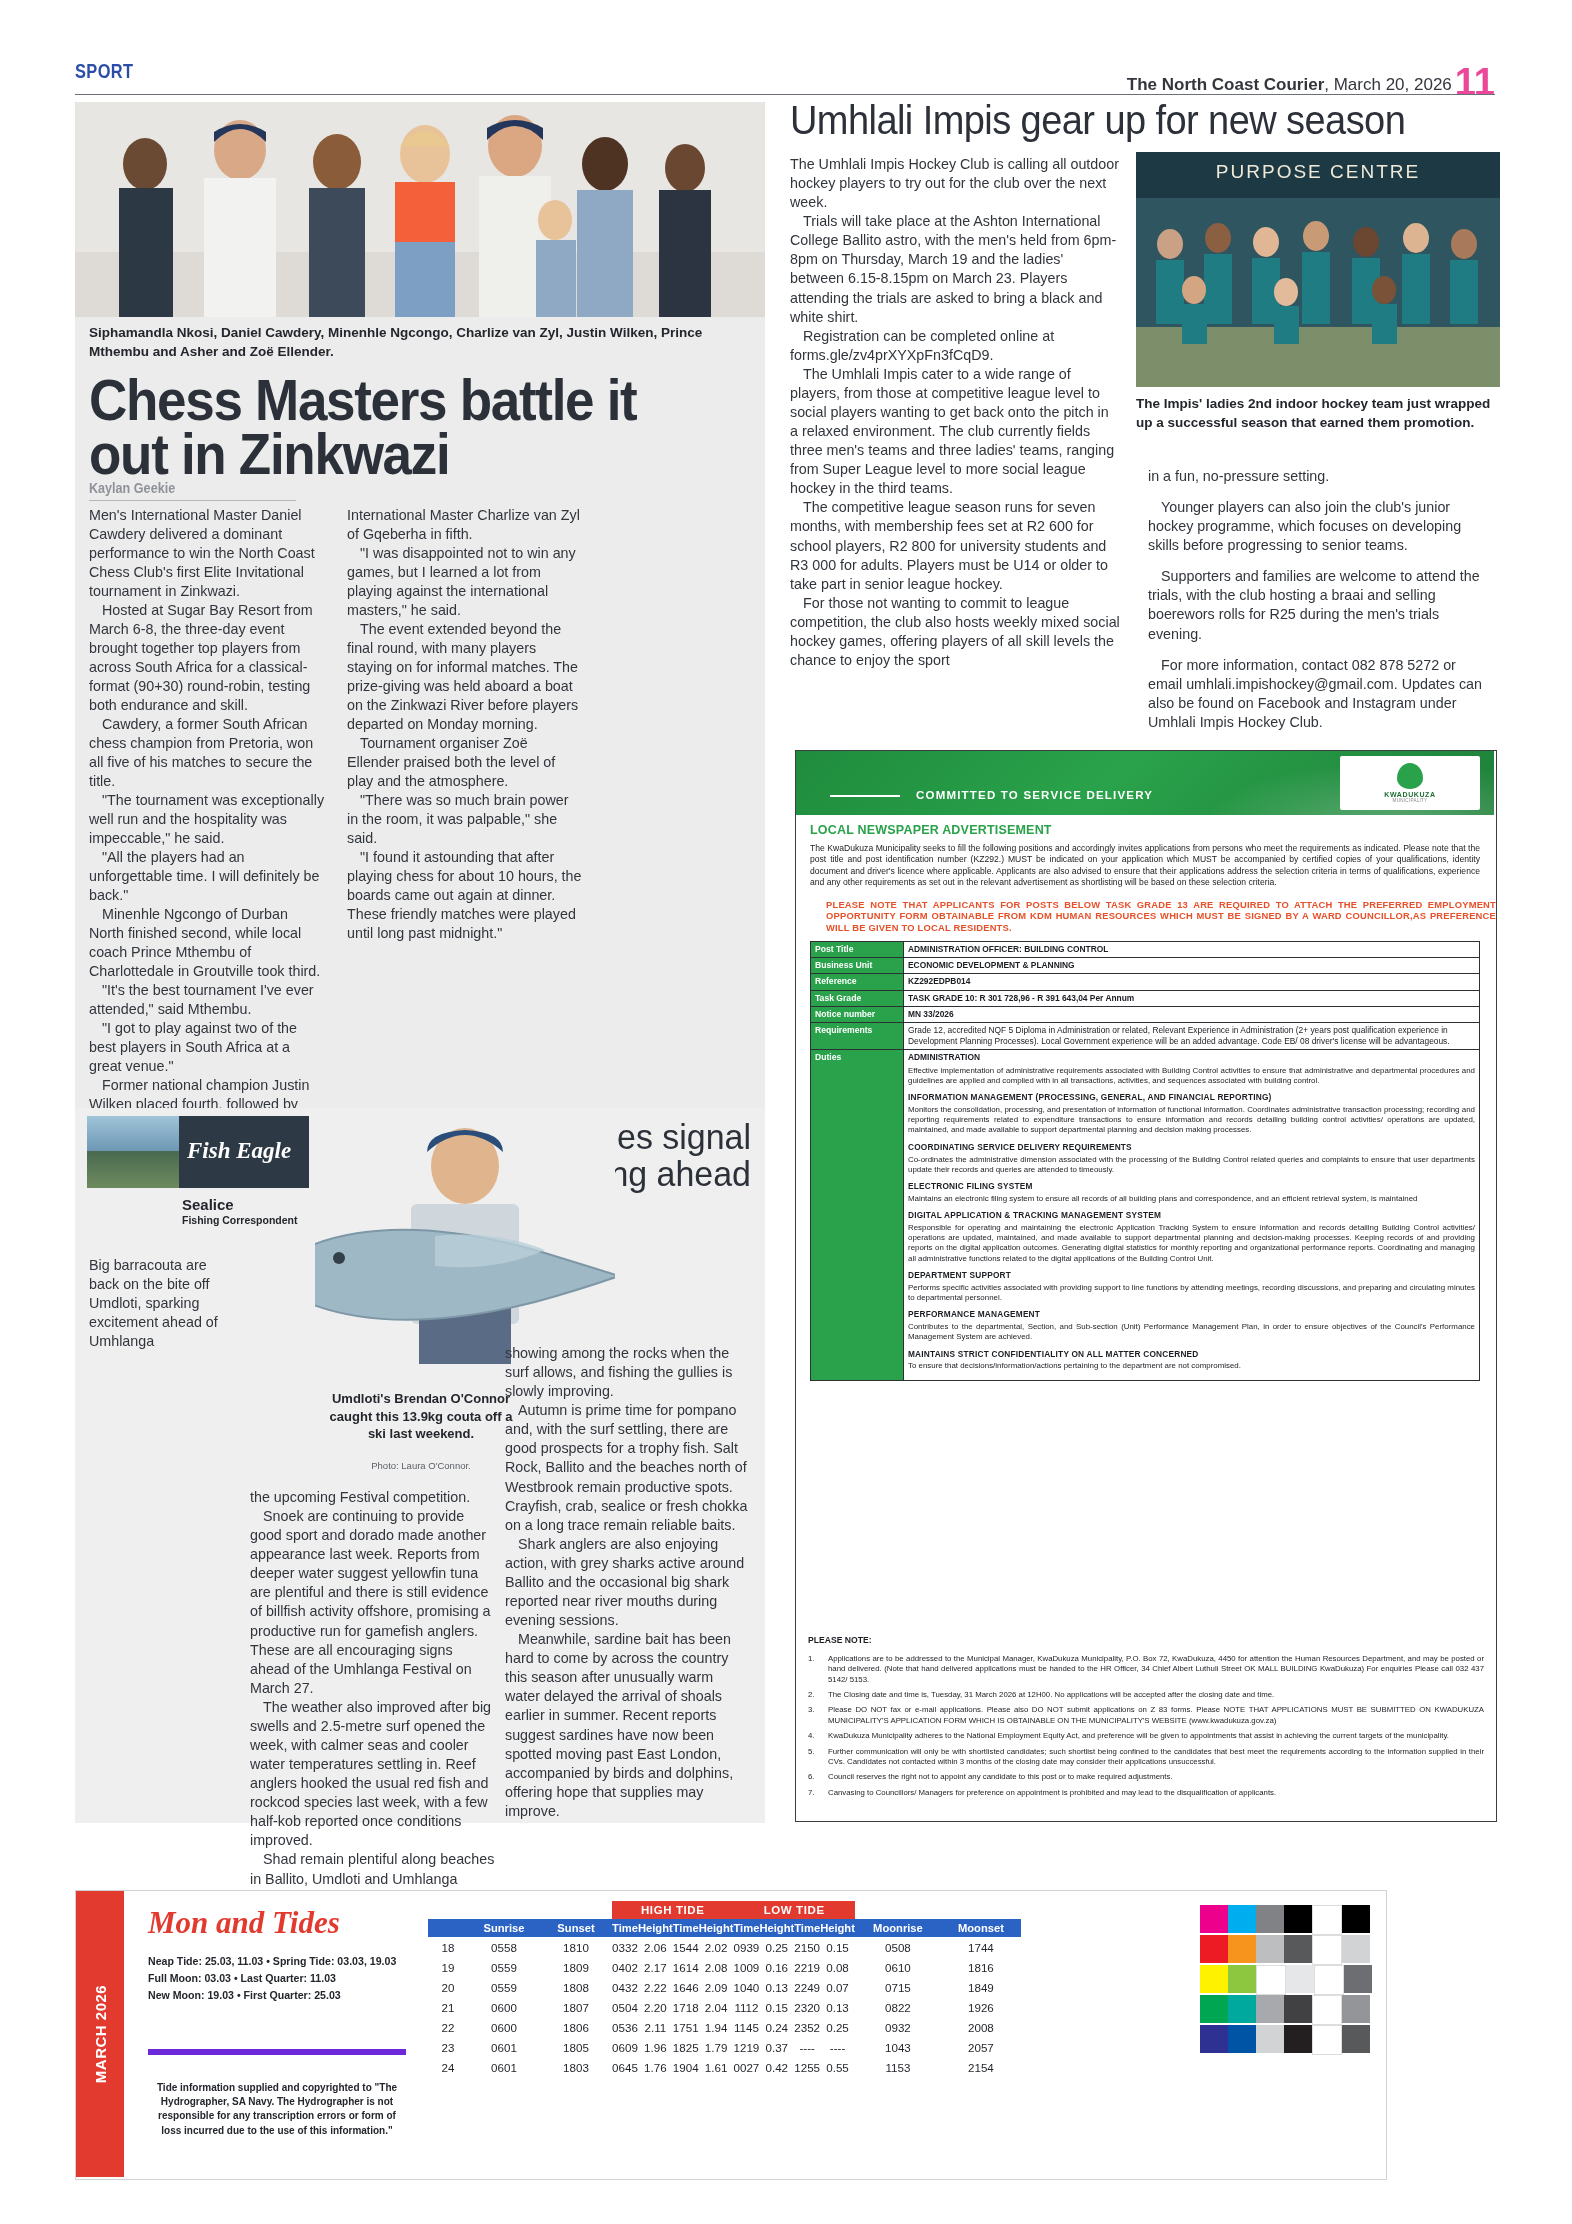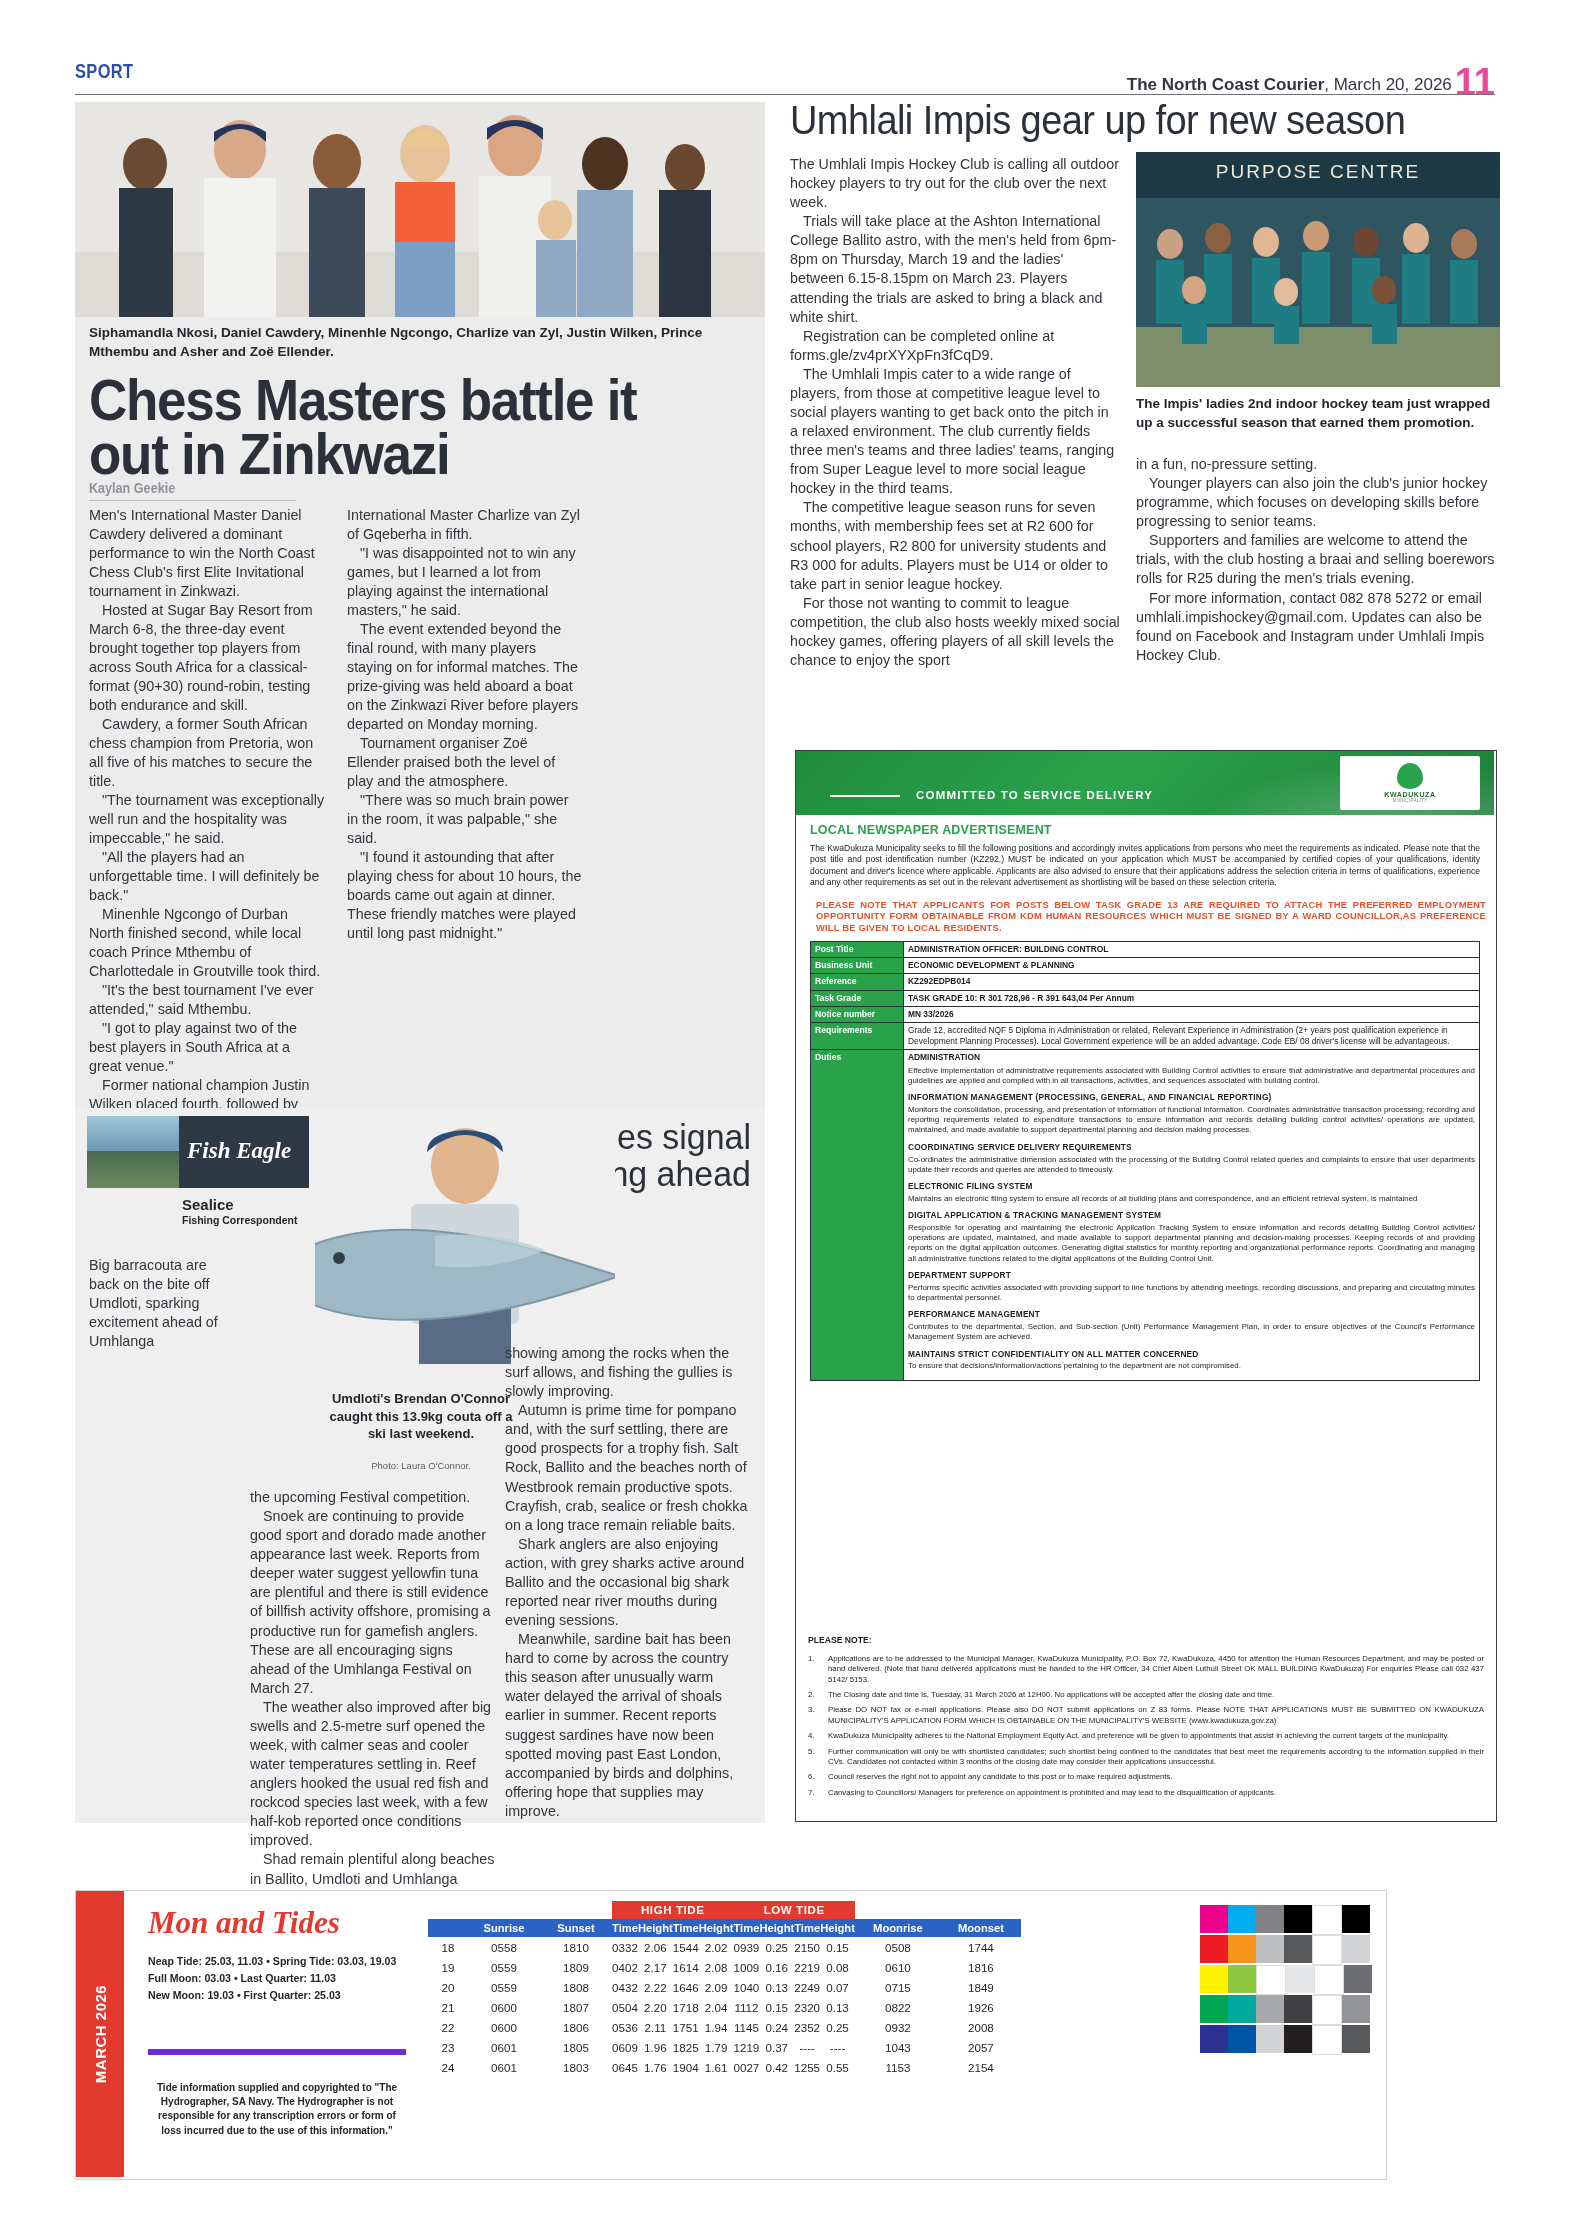--- a/index.html
+++ b/index.html
@@ -37,40 +37,40 @@
   
   .hockey-head{position:absolute;left:790px;top:100px;width:710px;font-size:40px;
     font-weight:normal;color:#2b3039;letter-spacing:-.6px;line-height:1;
     font-family:"Liberation Sans",sans-serif;transform:scaleX(.95);transform-origin:left top;}
   .hockey-c1{position:absolute;left:790px;top:155px;width:330px;font-size:14.3px;line-height:1.335;color:#31353c;}
   .hockey-c1 p{margin:0;text-indent:13px;}
   .hockey-c1 p.first{text-indent:0;}
   .hockey-photo{position:absolute;left:1136px;top:152px;width:364px;height:235px;background:#7b8f9c;overflow:hidden;}
   .hockey-cap{position:absolute;left:1136px;top:395px;width:364px;font-size:13.5px;font-weight:bold;line-height:1.38;color:#23262c;}
   .hockey-c2{position:absolute;left:1136px;top:455px;width:364px;font-size:14.3px;line-height:1.335;color:#31353c;}
-  .hockey-c2 p{margin:0;text-indent:13px;}
+  .hockey-c2 p{margin:12px;text-indent:13px;}
   .hockey-c2 p.first{text-indent:0;}
 
   
   .ad{position:absolute;left:795px;top:750px;width:700px;height:1070px;background:#ffffff;border:1px solid #3a3d42;}
   .ad-green{position:absolute;left:0;top:0;width:698px;height:64px;
     background:linear-gradient(135deg,#1f8c3d 0%,#2aa24b 45%,#1d8038 100%);}
   .ad-green-deco{position:absolute;right:0;top:0;width:320px;height:64px;
     background:radial-gradient(ellipse at 70% 120%, rgba(255,255,255,.28) 0%, rgba(255,255,255,0) 62%);}
   .ad-slogan{position:absolute;left:120px;top:38px;font-size:11.5px;color:#fff;letter-spacing:1.2px;font-weight:600;}
   .ad-dash{position:absolute;left:34px;top:44px;width:70px;height:2px;background:#fff;}
   .ad-logo{position:absolute;right:14px;top:5px;width:140px;height:54px;background:#fff;border-radius:2px;
     display:flex;align-items:center;justify-content:center;flex-direction:column;}
   .ad-logo-mark{width:26px;height:26px;background:#2aa24b;border-radius:50% 50% 50% 50%/60% 60% 40% 40%;}
   .ad-logo-txt{font-size:7px;font-weight:bold;color:#1d6f33;letter-spacing:.6px;margin-top:2px;}
   .ad-logo-sub{font-size:4.5px;color:#888;letter-spacing:.3px;}
 
   .ad-lna{position:absolute;left:14px;top:72px;font-size:12.5px;font-weight:bold;color:#2aa24b;letter-spacing:.2px;}
   .ad-intro{position:absolute;left:14px;top:92px;width:670px;font-size:8.6px;line-height:1.33;color:#222;text-align:justify;}
-  .ad-note{position:absolute;left:20px;top:148px;width:670px;font-size:9.4px;font-weight:bold;color:#e8502a;
+  .ad-note{position:absolute;left:30px;top:148px;width:670px;font-size:9.4px;font-weight:bold;color:#e8502a;
     line-height:1.22;text-align:justify;letter-spacing:.2px;}
 
   .ad-table{position:absolute;left:14px;top:190px;width:670px;border-collapse:collapse;}
   .ad-table td{border:1px solid #2d3035;vertical-align:top;padding:2px 4px;font-size:8.4px;line-height:1.3;}
   .ad-table td.k{background:#2aa24b;color:#fff;font-weight:bold;width:84px;font-size:8.6px;}
   .ad-table td.v{background:#fff;color:#1a1d22;font-weight:bold;}
   .ad-table td.v.norm{font-weight:normal;}
   .dut h4{margin:0 0 2px 0;font-size:8.3px;font-weight:bold;letter-spacing:.2px;}
   .dut p{margin:0 0 6px 0;font-size:7.9px;line-height:1.3;text-align:justify;}
   .dut .top{font-weight:bold;font-size:8.4px;margin-bottom:3px;}

